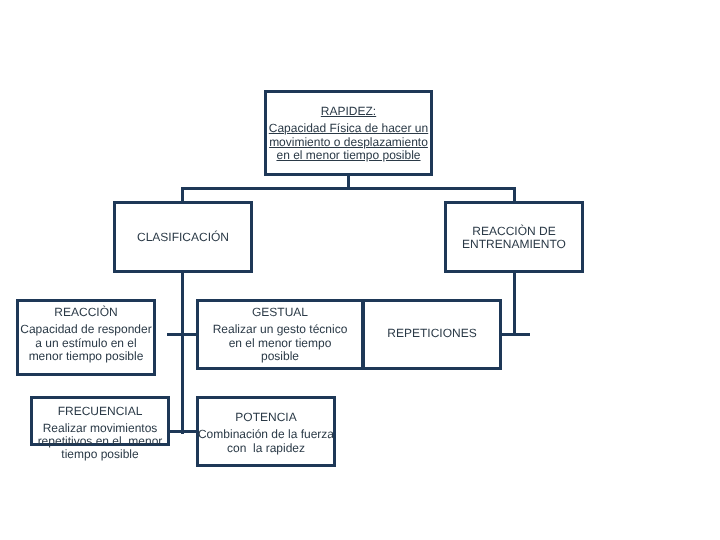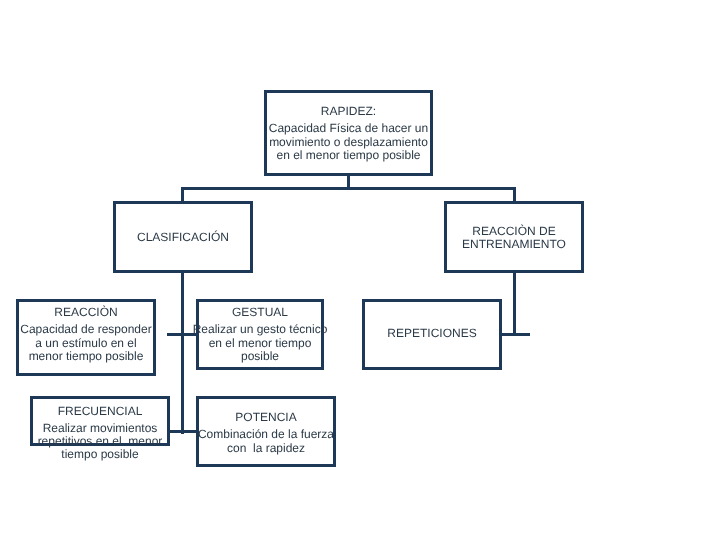--- a/index.html
+++ b/index.html
@@ -32,21 +32,21 @@
   <div class="conn" style="left:181px;top:187px;width:335px;height:3px;"></div>
   <div class="conn" style="left:181px;top:187px;width:3px;height:14px;"></div>
   <div class="conn" style="left:513px;top:187px;width:3px;height:14px;"></div>
   <div class="conn" style="left:181px;top:270px;width:3px;height:164px;"></div>
   <div class="conn" style="left:167px;top:333px;width:31px;height:3px;"></div>
   <div class="conn" style="left:167px;top:430px;width:31px;height:3px;"></div>
   <div class="conn" style="left:513px;top:270px;width:3px;height:65px;"></div>
   <div class="conn" style="left:499px;top:333px;width:31px;height:3px;"></div>
 
   <div class="node" style="left:264px;top:90px;width:169px;height:86px;">
-    <div class="inner" style="top:12.2px;">
+    <div class="inner" style="top:12.2px;text-decoration:underline;">
       <div class="ttl para-gap">RAPIDEZ:</div>
       <div class="bdy">Capacidad Física de hacer un</div>
       <div class="bdy">movimiento o desplazamiento</div>
       <div class="bdy">en el menor tiempo posible</div>
     </div>
   </div>
 
   <div class="node" style="left:113px;top:201px;width:140px;height:72px;">
     <div class="inner" style="top:27px;">
       <div class="ttl">CLASIFICACIÓN</div>
@@ -62,21 +62,21 @@
 
   <div class="node" style="left:16px;top:299px;width:140px;height:77px;">
     <div class="inner" style="top:4px;">
       <div class="ttl para-gap">REACCIÒN</div>
       <div class="bdy">Capacidad de responder</div>
       <div class="bdy">a un estímulo en el</div>
       <div class="bdy">menor tiempo posible</div>
     </div>
   </div>
 
-  <div class="node" style="left:196px;top:299px;width:128px;height:71px;">
+  <div class="node" style="left:196px;top:299px;width:168px;height:71px;">
     <div class="inner" style="top:4px;">
       <div class="ttl para-gap">GESTUAL</div>
       <div class="bdy">Realizar un gesto técnico</div>
       <div class="bdy">en el menor tiempo</div>
       <div class="bdy">posible</div>
     </div>
   </div>
 
   <div class="node" style="left:30px;top:396px;width:140px;height:50px;">
     <div class="inner" style="top:5.5px;">

